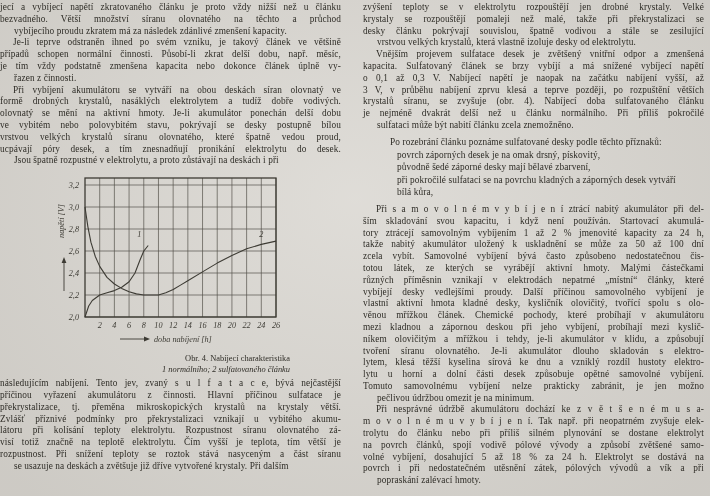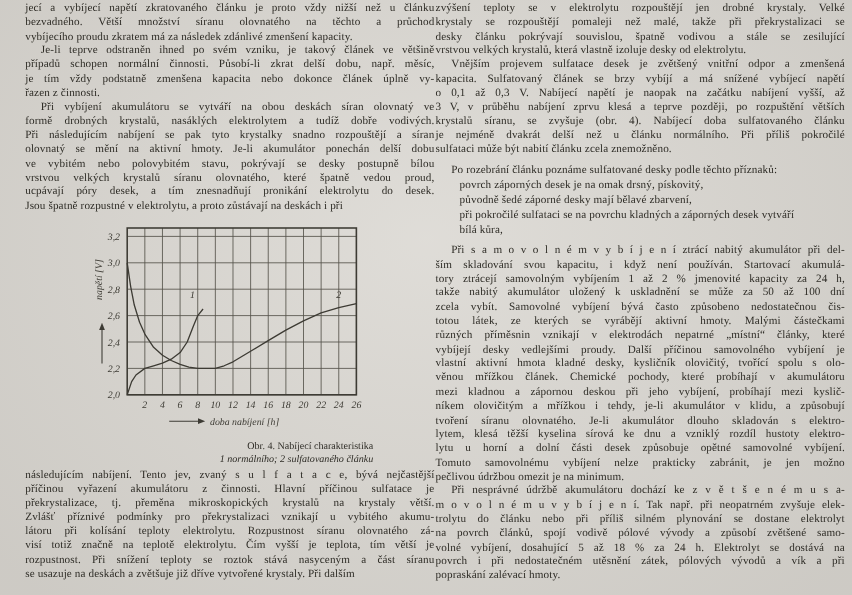--- a/index.html
+++ b/index.html
@@ -5,30 +5,30 @@
   html,body{margin:0;padding:0;}
   body{
     width:710px;height:496px;overflow:hidden;
     background:#d8d5cf;
     background-image:radial-gradient(ellipse at 50% 40%, rgba(255,255,255,.18), rgba(0,0,0,.05) 95%);
     font-family:"Liberation Serif","DejaVu Serif",serif;
     color:#2e2c26;
     -webkit-font-smoothing:antialiased;
   }
   .col{position:absolute;top:2px;}
-  #col-left{left:21px;width:341px;}
+  #col-left{left:0;width:341px;}
   #col-right{left:363px;width:341px;}
   .para{margin:0;}
   .line{
     font-size:9.3px;line-height:11.8px;height:11.8px;
     white-space:nowrap;
     text-align:justify;text-align-last:justify;
     letter-spacing:.1px;
   }
-  .line.last{text-align-last:left;}
+  .line.last{text-align-last:left;margin-left:14px;}
   .line.ind{text-indent:13px;}
   .line.wrap{padding-left:13px;}
   .list .line{line-height:12.6px;height:12.6px;padding-left:20px;}
   #figure{margin-top:6px;}
   svg text{font-family:"Liberation Serif","DejaVu Serif",serif;}
   .cap{
     text-align:right;font-size:8.4px;line-height:11px;color:#2e2c26;
     width:260px;margin-left:30px;
   }
   .cap.legend{font-style:italic;}
@@ -45,21 +45,20 @@
       </div>
       <div class="para ">
         <div class="line ind">Je-li teprve odstraněn ihned po svém vzniku, je takový článek ve většině</div>
         <div class="line">případů schopen normální činnosti. Působí-li zkrat delší dobu, např. měsíc,</div>
         <div class="line">je tím vždy podstatně zmenšena kapacita nebo dokonce článek úplně vy-</div>
         <div class="line last">řazen z činnosti.</div>
       </div>
       <div class="para ">
         <div class="line ind">Při vybíjení akumulátoru se vytváří na obou deskách síran olovnatý ve</div>
         <div class="line">formě drobných krystalů, nasáklých elektrolytem a tudíž dobře vodivých.</div>
-        <div class="line">Při následujícím nabíjení se pak tyto krystalky snadno rozpouštějí a síran</div>
         <div class="line">olovnatý se mění na aktivní hmoty. Je-li akumulátor ponechán delší dobu</div>
         <div class="line">ve vybitém nebo polovybitém stavu, pokrývají se desky postupně bílou</div>
         <div class="line">vrstvou velkých krystalů síranu olovnatého, které špatně vedou proud,</div>
         <div class="line">ucpávají póry desek, a tím znesnadňují pronikání elektrolytu do desek.</div>
         <div class="line last">Jsou špatně rozpustné v elektrolytu, a proto zůstávají na deskách i při</div>
       </div>
     </div>
   <div id="figure">
     <svg id="chart" width="340" height="176" viewBox="0 0 340 176">
         <line x1="99.6923076923077" y1="5" x2="99.6923076923077" y2="144" stroke="#55524a" stroke-width="0.7"></line>

